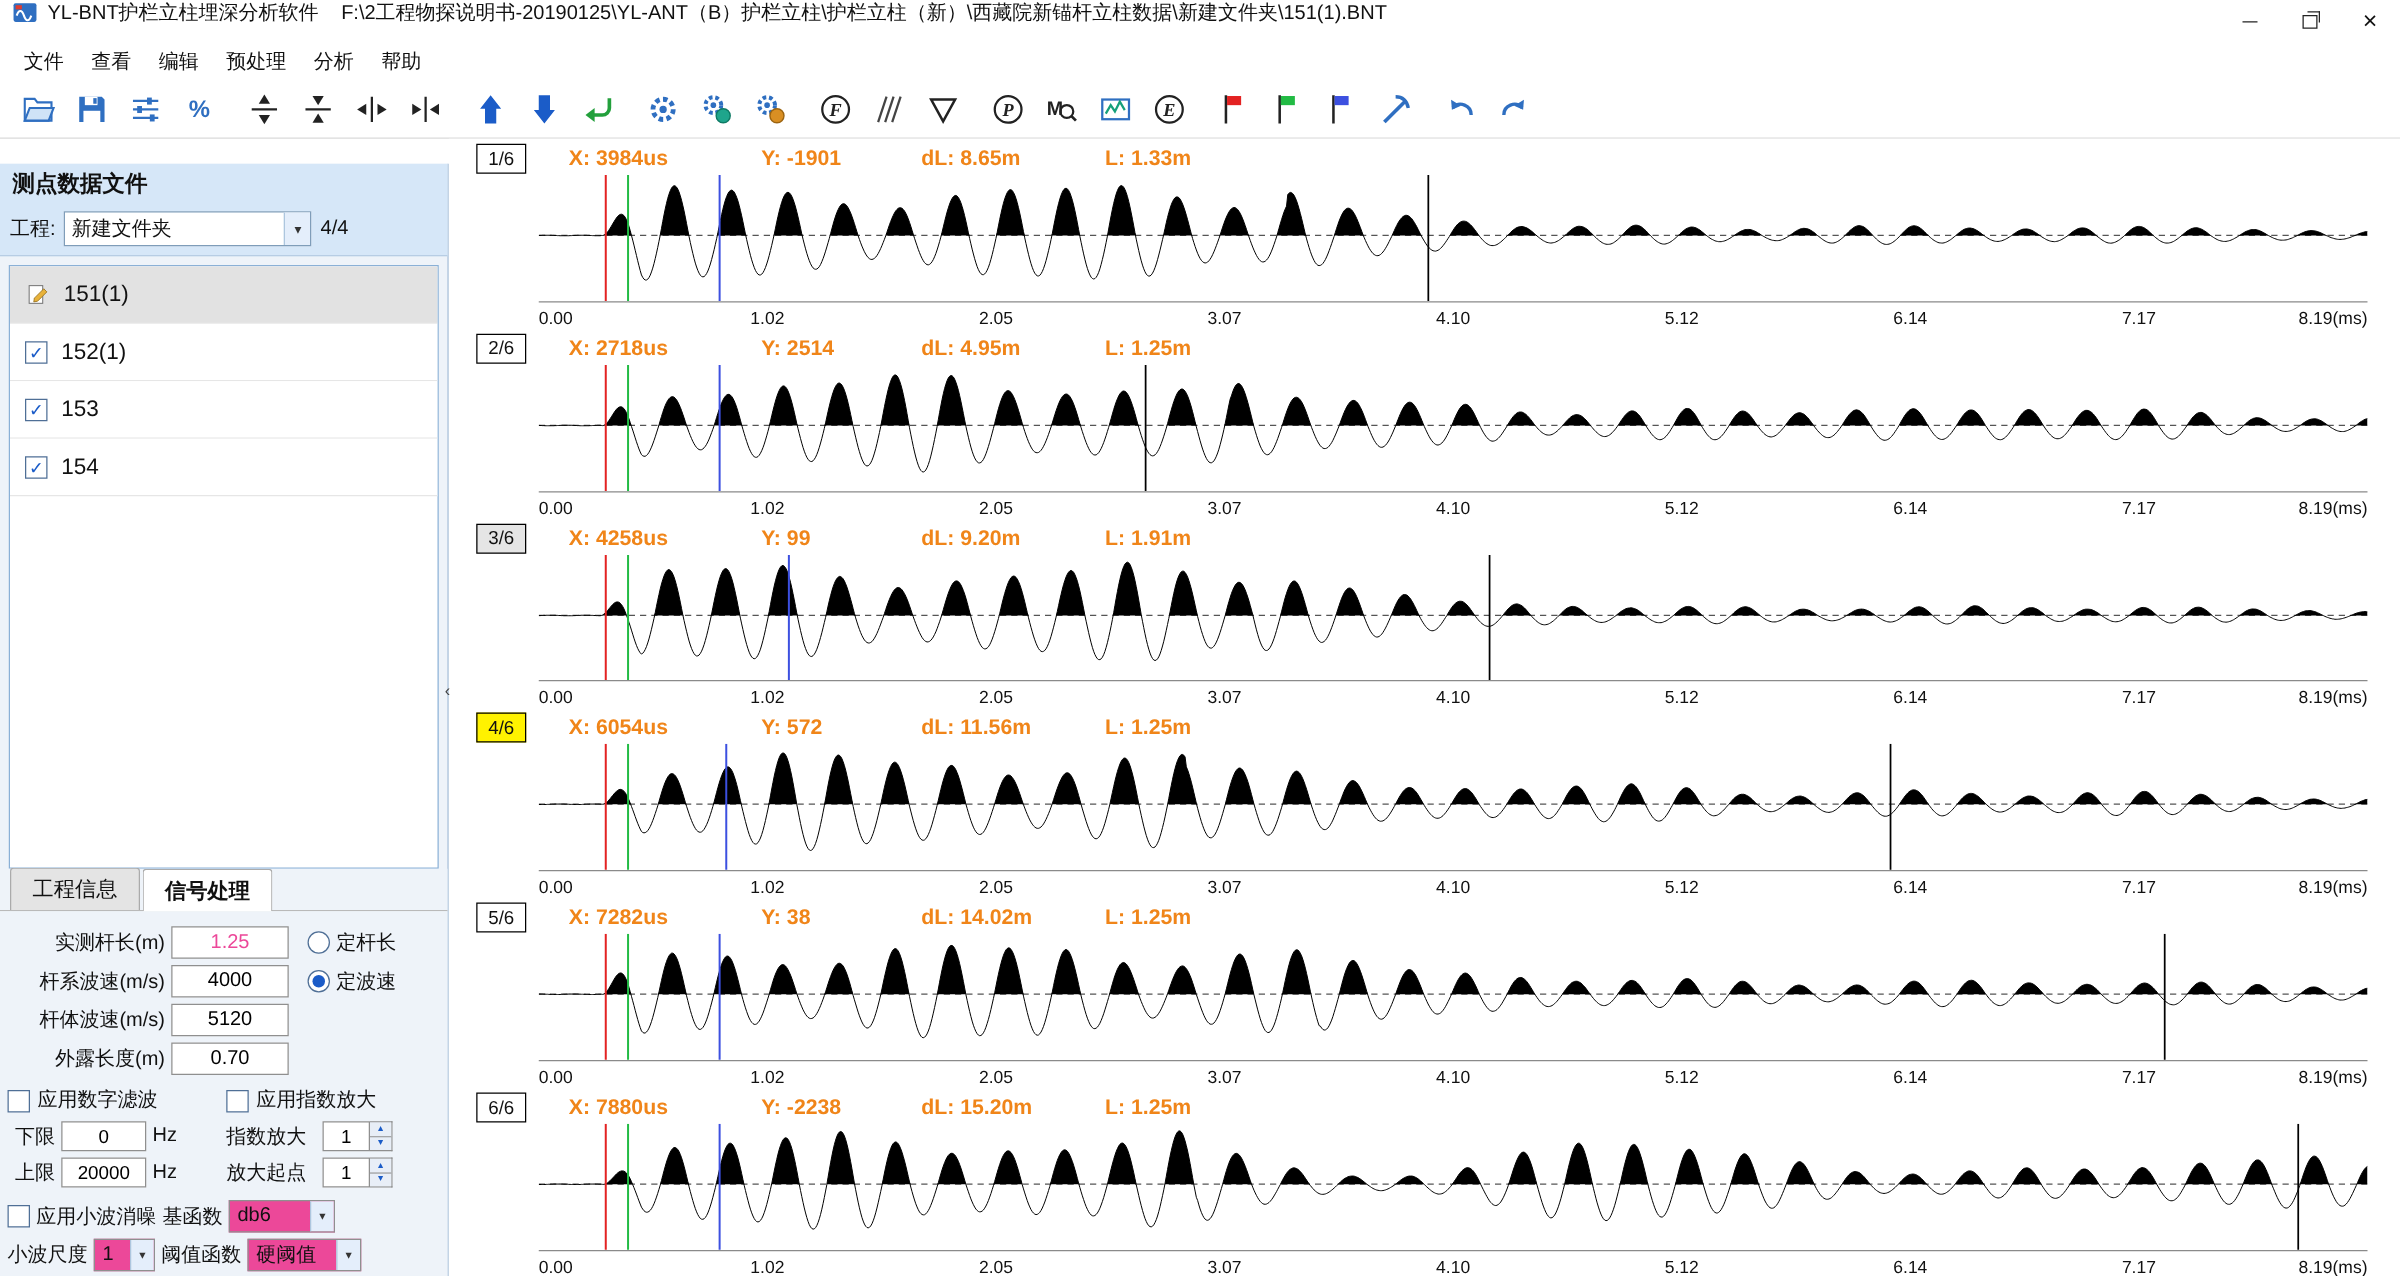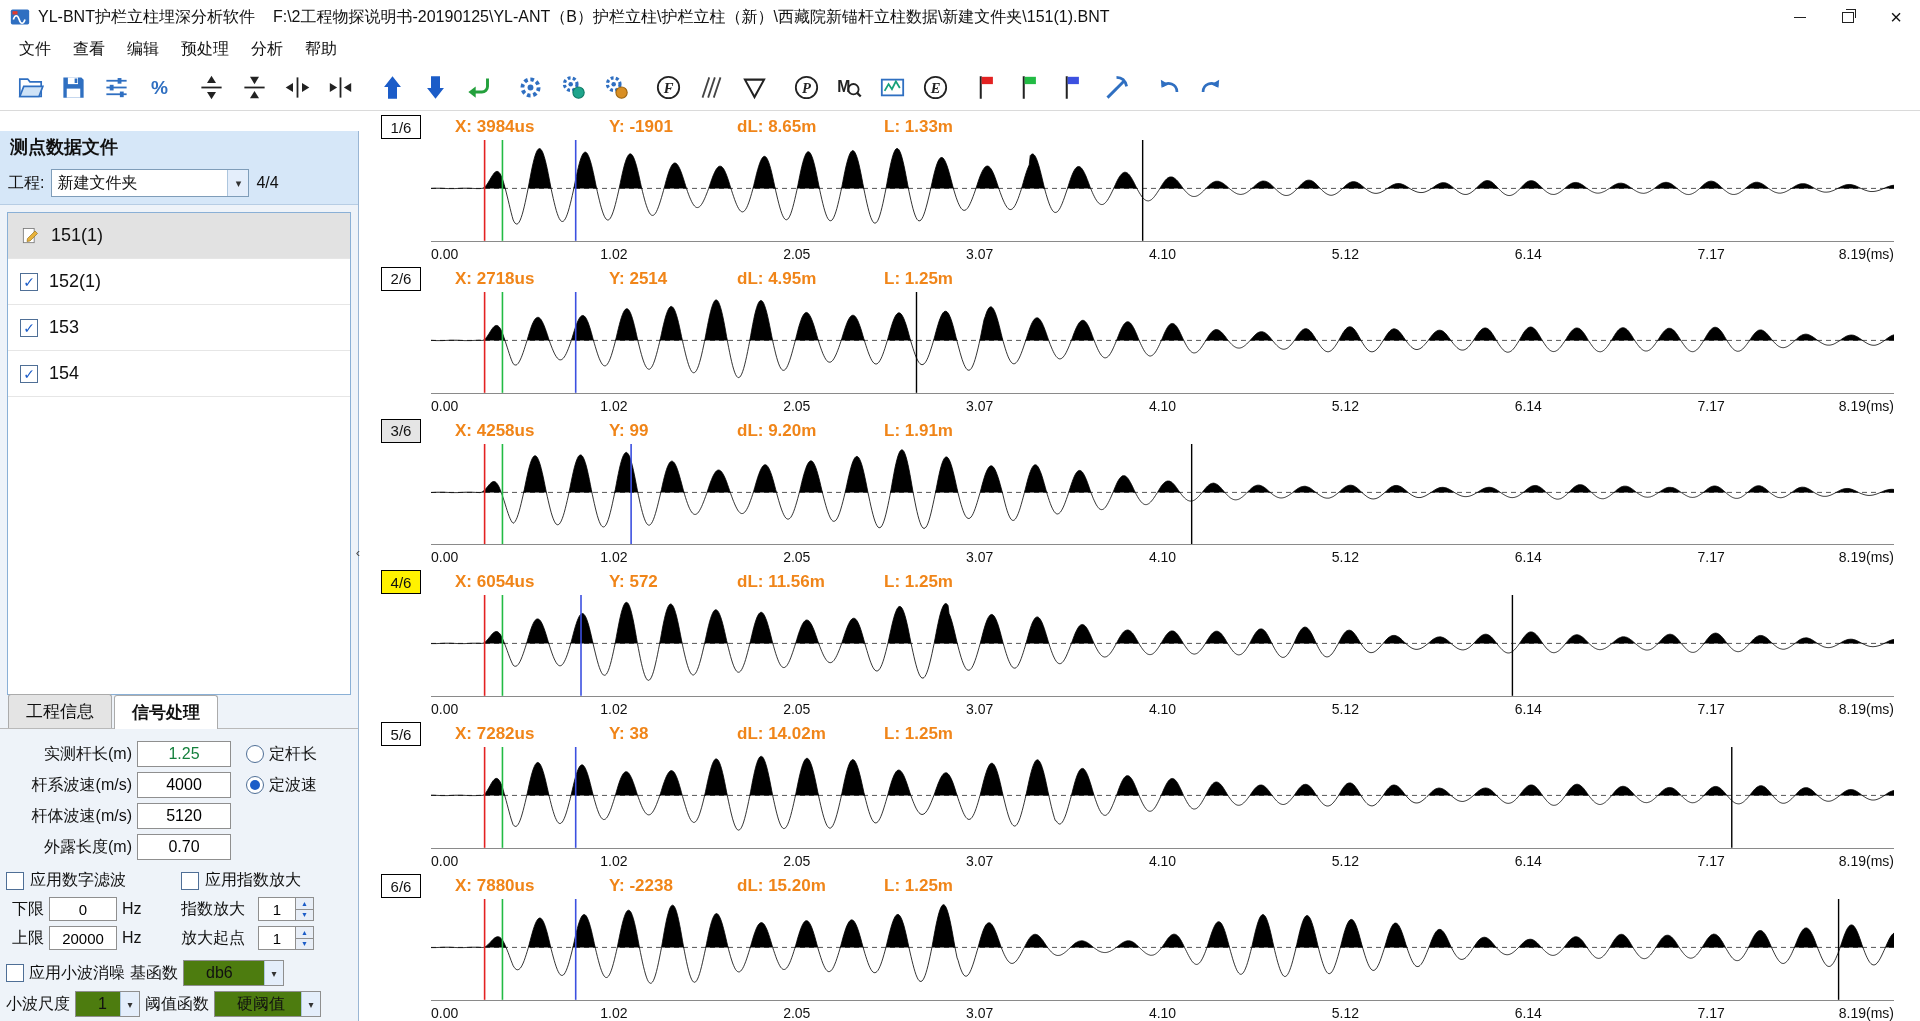--- a/index.html
+++ b/index.html
@@ -1,18 +1,18 @@
 <!DOCTYPE html>
 <html style="--accent: #F08519;"><head>
 <meta charset="utf-8">
 <style>
   html,body{margin:0;padding:0;width:1920px;height:1021px;overflow:hidden;
     font-family:"Liberation Sans","DejaVu Sans",sans-serif;background:#fff;color:#111;}
   
-  .titlebar{height:34px;display:flex;align-items:center;padding-left:10px;background:#fff;font-size:16px;}
+  .titlebar{height:34px;display:flex;padding-left:10px;background:#fff;font-size:16px;}
   .app-icon{width:20px;height:20px;flex:none;}
   .tb-app{margin-left:8px;white-space:nowrap;}
   .tb-path{margin-left:18px;white-space:nowrap;}
   .win-btns{margin-left:auto;display:flex;height:100%;}
   .win-btn{width:48px;height:100%;display:flex;align-items:center;justify-content:center;cursor:default;}
   .min-glyph{width:12px;height:1px;background:#222;display:block;}
   .restore-glyph{width:10px;height:9px;border:1px solid #222;position:relative;display:block;}
   .restore-glyph::before{content:'';position:absolute;top:-4px;left:3px;width:9px;height:8px;border:1px solid #222;border-bottom:none;border-left:none;}
   .close-glyph{font-size:20px;line-height:20px;}
   
@@ -40,36 +40,36 @@
   .file-icon svg{width:20px;height:20px;}
   .cbx{width:16px;height:16px;border:1px solid #4f6f96;background:#fff;display:inline-flex;align-items:center;justify-content:center;flex:none;}
   .cbx.checked::after{content:'\2713';color:#1b5cc8;font-size:14px;font-weight:bold;line-height:1;}
   .sb-tabs{display:flex;align-items:flex-end;height:33px;background:#eef3f9;padding-left:8px;gap:2px;border-bottom:1px solid #b9b9b9;}
   .sb-tab{padding:5px 17px;font-size:17px;background:#e4e4e4;border:1px solid #ababab;border-bottom:none;border-radius:3px 3px 0 0;}
   .sb-tab.active{background:#fff;font-weight:bold;position:relative;top:1px;}
   .sb-form{padding:7px 4px 0 4px;font-size:16px;background:#eef3f9;}
   .form-row{display:flex;align-items:center;margin:5px 0;gap:5px;}
   .f-label{width:128px;text-align:right;flex:none;}
   .f-input{width:92px;height:24px;border:1px solid #8f8f8f;background:#fff;text-align:center;font-size:16px;font-family:inherit;padding:0;}
-  .f-input.dim{color:#15803d;}
+  .f-input.dim{color:#ec4899;}
   .radio{width:16px;height:16px;border:1px solid #4f6f96;border-radius:50%;background:#fff;margin-left:10px;position:relative;flex:none;}
   .radio.checked::after{content:'';position:absolute;inset:3px;border-radius:50%;background:#1b5cc8;}
   .check-grid{display:flex;margin-top:6px;}
   .cg-col{flex:1;}
   .check-row{display:flex;align-items:center;gap:6px;margin:4px 0 6px 2px;}
   .mini-row{display:flex;align-items:center;gap:5px;margin:5px 0 5px 2px;}
   .m-label{width:38px;text-align:right;flex:none;}
   .m-label2{width:72px;text-align:left;flex:none;}
   .m-input{width:66px;height:22px;border:1px solid #8f8f8f;background:#fff;text-align:center;font-size:15px;font-family:inherit;padding:0;}
   .spin{display:inline-flex;align-items:stretch;height:24px;}
   .spin-input{width:36px;border:1px solid #8f8f8f;background:#fff;text-align:center;font-size:15px;font-family:inherit;padding:0;}
   .spin-btns{width:17px;display:flex;flex-direction:column;border:1px solid #8f8f8f;border-left:none;}
   .spin-btns span{flex:1;display:flex;align-items:center;justify-content:center;font-size:7px;color:#1b5cc8;background:#e8eef7;}
   .spin-btns .su{border-bottom:1px solid #8f8f8f;}
-  .sel{height:24px;border:1px solid #8f8f8f;background:#4d7c0f;display:inline-flex;align-items:center;padding-left:16px;}
+  .sel{height:24px;border:1px solid #8f8f8f;background:#ec4899;display:inline-flex;align-items:center;}
   .sel .sv{padding:0 6px;}
   .sel-arrow{width:18px;height:100%;background:#e4eefb;border-left:1px solid #adc6de;display:flex;align-items:center;justify-content:center;font-size:10px;color:#333;}
   .collapse-arrow{position:absolute;left:352px;top:47%;width:12px;height:26px;display:flex;align-items:center;justify-content:center;font-size:13px;color:#444;z-index:5;}
   
   .main{flex:1;background:#fff;min-width:0;}
   #charts{display:flex;flex-direction:column;height:100%;padding-top:2px;}
   .chart-block{flex:1;position:relative;padding:0 26px 0 72px;display:flex;flex-direction:column;min-height:0;}
   .chart-header{position:relative;height:27px;flex:none;}
   .chart-index{position:absolute;left:-50px;top:2px;width:38px;height:22px;border:1px solid #000;display:flex;align-items:center;justify-content:center;font-size:15px;background:#fff;}
   .chart-field{position:absolute;top:4px;font-size:17px;font-weight:bold;color:var(--accent,#F08519);white-space:nowrap;}

